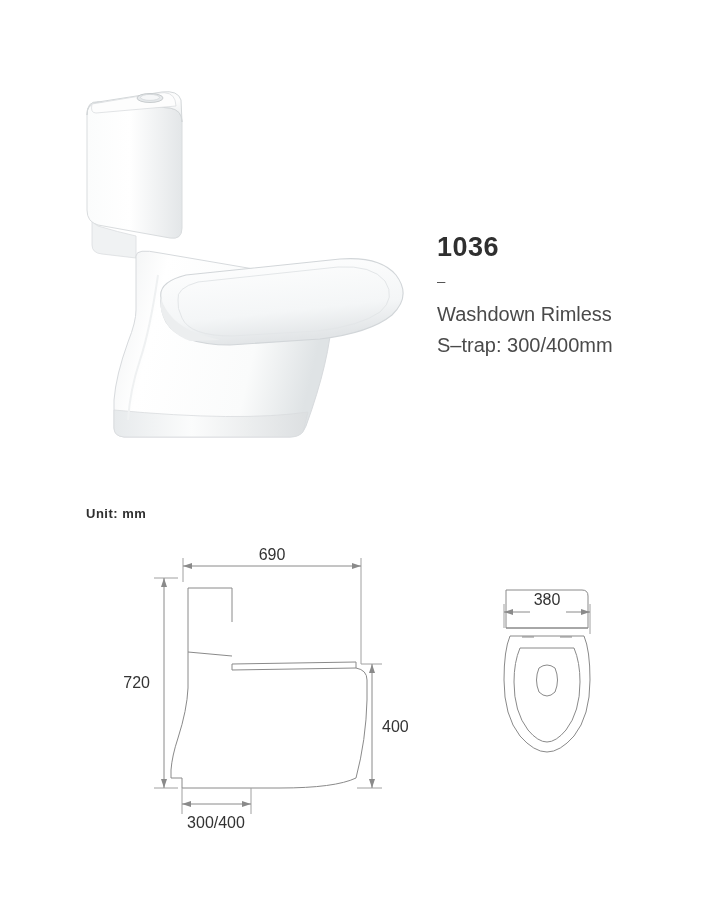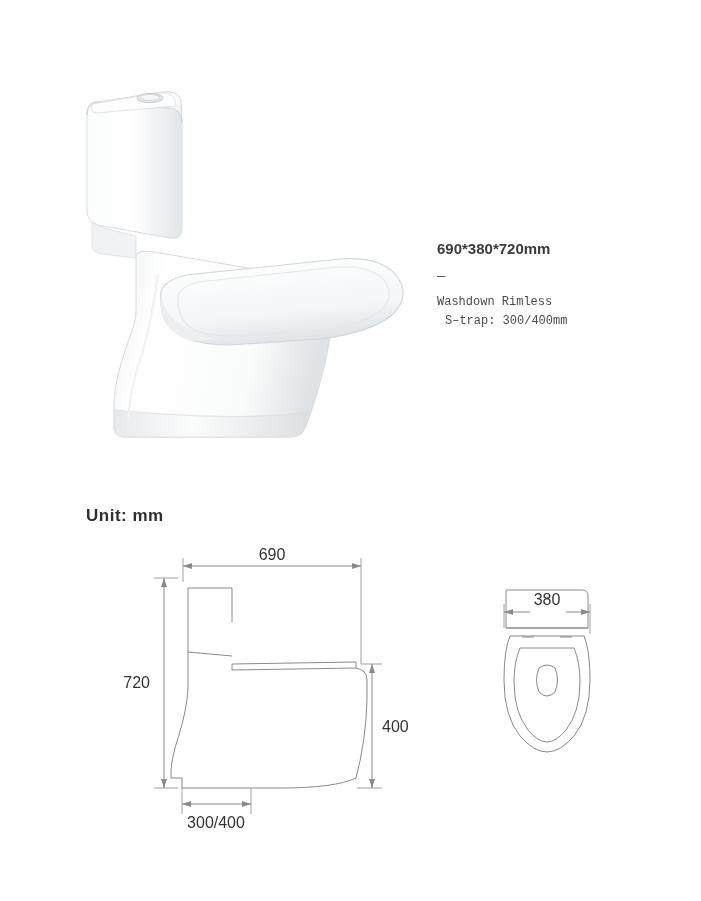--- a/index.html
+++ b/index.html
@@ -53,34 +53,33 @@
     color: #3b3b3b;
     margin-top: 8px;
   }
   .spec .dash {
     font-size: 15px;
     color: #555;
     margin-top: 9px;
     letter-spacing: 0.5px;
   }
   .spec .line {
-    font-size: 12px;
+    font-size: 20px;
     color: #4a4a4a;
     margin-top: 11px;
     line-height: 1.45;
-    font-family: Liberation Mono, monospace;
-  }
-  .spec .line.tight { margin-top: 2px; margin-left: 8px; }
+  }
+  .spec .line.tight { margin-top: 2px; }
 
   
   .unit-label {
     position: absolute;
     left: 86px;
     top: 506px;
-    font-size: 17px;
+    font-size: 13px;
     font-weight: bold;
     color: #2f2f2f;
     letter-spacing: 0.5px;
   }
 
   
   .draw-side {
     position: absolute;
     left: 120px;
     top: 560px;
@@ -185,21 +184,21 @@
 
       <path d="M121 238 Q128 262 158 274 L180 280 L150 281 Q126 272 121 250 Z" fill="#eceeef" stroke="none"></path>
 
       <path d="M74 350 L74 368 Q74 376 84 377 L250 377 Q259 377 263 372 L268 352 Q200 362 74 350 Z" fill="url(#baseG)" stroke="#d9dcde" stroke-width="0.8"></path>
 
       <path d="M118 215 Q110 270 100 300 Q90 330 88 360" fill="none" stroke="#eff1f2" stroke-width="2"></path>
     </svg>
   </div>
 
   <div class="spec">
-    <div class="dims">690*380*720mm</div>
+    <div class="model">1036</div>
     <div class="dash">–</div>
     <div class="line">Washdown Rimless</div>
     <div class="line tight">S–trap: 300/400mm</div>
   </div>
 
   <div class="unit-label">Unit: mm</div>
 
   <div class="draw-side">
     <svg width="290" height="270" viewBox="0 0 290 270" xmlns="http://www.w3.org/2000/svg">
       <g stroke="#8a8a8a" fill="none" stroke-width="1">

